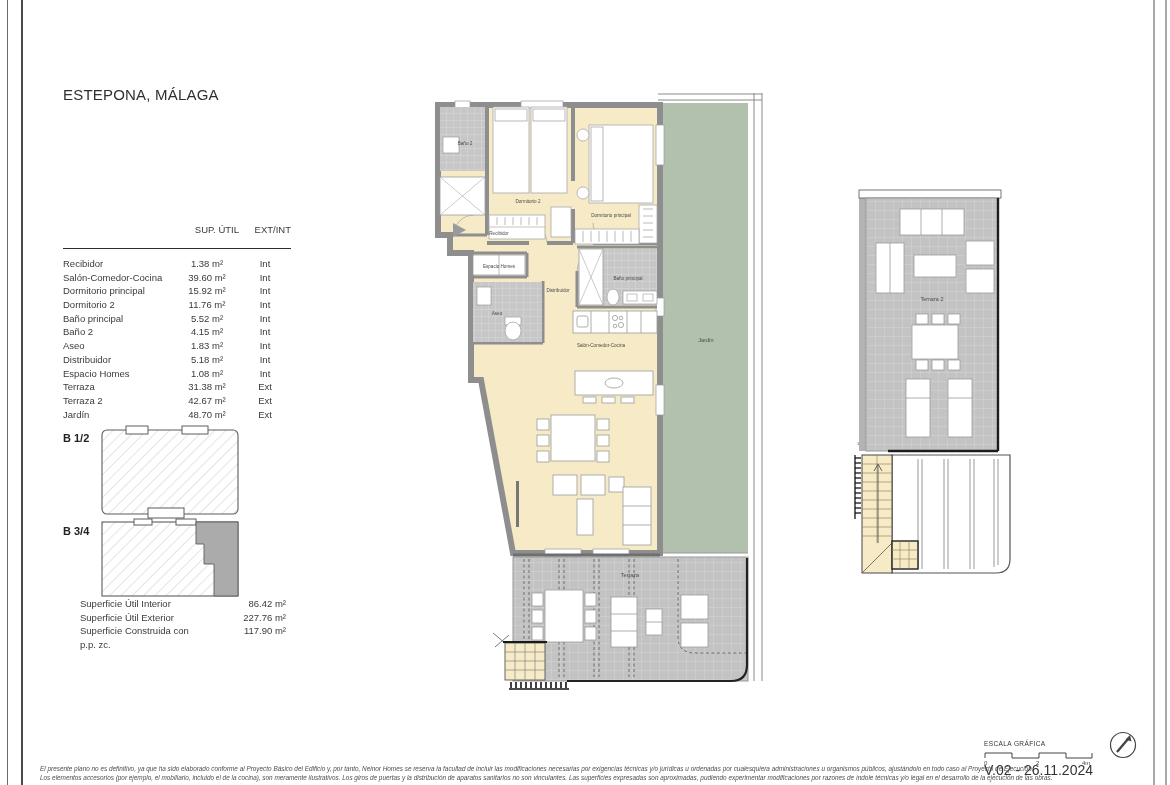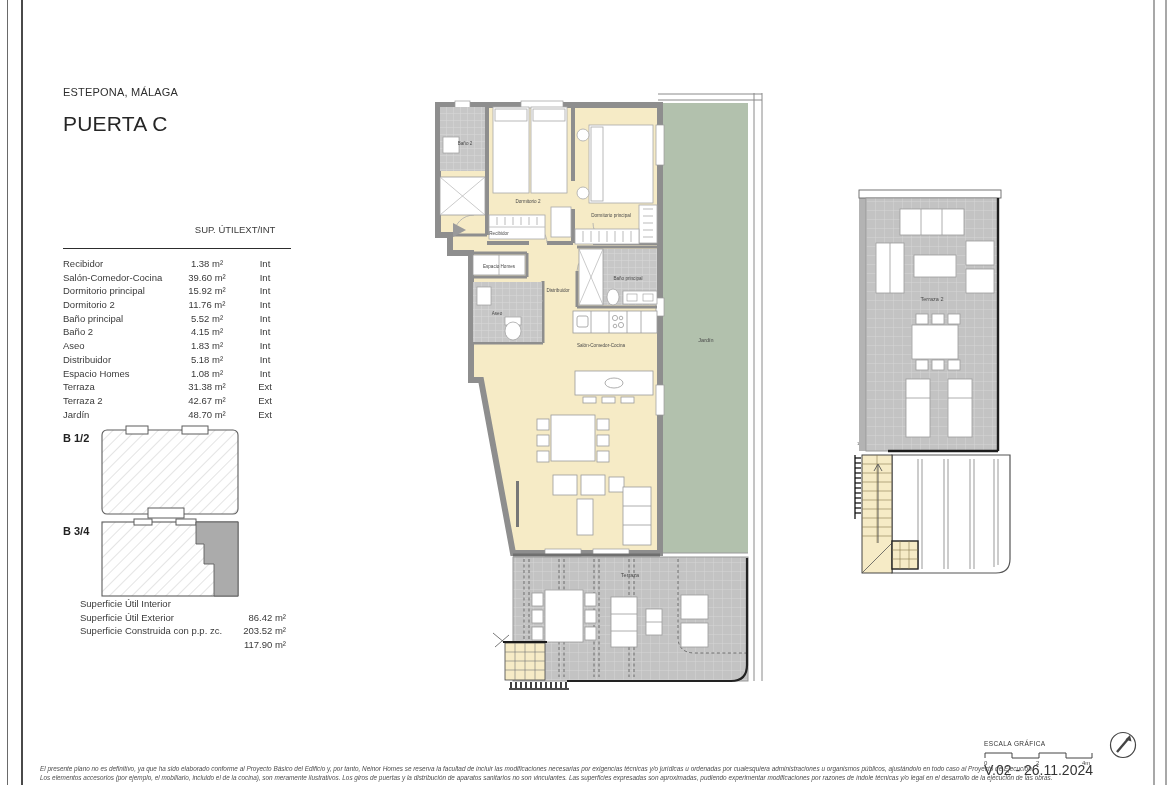--- a/index.html
+++ b/index.html
@@ -9,38 +9,38 @@
     overflow:hidden;
   }
   .abs{position:absolute;}
   
   .frame-line{position:absolute;top:0;bottom:0;}
   #frame-l1{left:7px;width:1px;background:#6a6a6a;}
   #frame-l2{left:21px;width:2px;background:#4a4a4a;}
   #frame-r1{left:1153px;width:2px;background:#a8a8a8;}
   #frame-r2{left:1165px;width:2px;background:#a8a8a8;}
 
-  .location{left:63px;top:86px;font-size:11px;letter-spacing:.2px;color:#2f2f2f;}
+  .location{left:63px;top:86px;font-size:15px;letter-spacing:.2px;color:#2f2f2f;}
   .title{left:63px;top:110px;font-size:21px;line-height:27px;color:#262626;letter-spacing:.2px;}
 
   .areas-table{left:63px;top:196px;width:228px;font-size:9.5px;margin-top:28px;}
   .areas-head{display:flex;height:15px;border-bottom:1px solid #2d2d2d;padding-bottom:9px;}
   .areas-head .c-name{flex:1;}
   .areas-head .c-area{width:64px;text-align:right;}
-  .areas-head .c-type{width:52px;text-align:left;}
+  .areas-head .c-type{width:52px;text-align:right;}
   .areas-rows{margin-top:8px;}
   .a-row{display:flex;height:13.7px;line-height:13.7px;}
   .a-row .c-name{flex:1;}
   .a-row .c-area{width:64px;text-align:center;}
   .a-row .c-type{width:52px;text-align:center;}
 
   .key-label{font-size:11px;font-weight:bold;color:#222;}
 
   .summary{left:80px;top:597px;width:206px;font-size:9.5px;}
-  .s-row{display:flex;height:13.5px;line-height:13.5px;flex-direction:column;}
+  .s-row{display:flex;height:13.5px;line-height:13.5px;}
   .s-row .lbl{flex:1;}
   .s-row .val{text-align:right;margin-left:44px;}
   .boja{margin-top:15px;}
 
   .footer-version{left:984px;top:762px;font-size:14px;color:#333;}
   .footer-scale-label{left:984px;top:740px;font-size:6.5px;letter-spacing:.4px;color:#333;}
   .disc{left:40px;width:1095px;font-size:6.4px;font-style:italic;color:#4c4c4c;white-space:nowrap;}
   #disc1{top:765px;}
   #disc2{top:773.5px;}
 
@@ -52,21 +52,20 @@
 </head>
 <body>
 
 <div class="frame-line" id="frame-l1"></div>
 <div class="frame-line" id="frame-l2"></div>
 <div class="frame-line" id="frame-r1"></div>
 <div class="frame-line" id="frame-r2"></div>
 
 <div class="abs location">ESTEPONA, MÁLAGA</div>
 <div class="abs title">
-  <div>PUERTA C</div>
 </div>
 
 <div class="abs areas-table">
   <div class="areas-head">
     <span class="c-name"></span>
     <span class="c-area">SUP. ÚTIL</span>
     <span class="c-type">EXT/INT</span>
   </div>
   <div class="areas-rows">
     <div class="a-row">
@@ -154,21 +153,21 @@
   <polygon points="100,4 142,4 142,78 118,78 118,46 108,46 108,26 100,26" fill="#ABABAB" stroke="#5d5d5d" stroke-width="0.9"></polygon>
 </svg>
 
 <div class="abs summary">
   <div class="s-row">
       <span class="lbl">Superficie Útil Interior</span>
       <span class="val">86.42 m²</span>
     </div>
   <div class="s-row">
       <span class="lbl">Superficie Útil Exterior</span>
-      <span class="val">203.52 m²</span>
+      <span class="val">227.76 m²</span>
     </div>
   <div class="s-row">
       <span class="lbl">Superficie Construida con p.p. zc.</span>
       <span class="val">117.90 m²</span>
     </div>
 </div>
 
 <svg class="abs" style="left:425px;top:85px;" width="350" height="612" viewBox="0 0 350 612">
   <defs>
     <pattern id="tile" width="7" height="7" patternUnits="userSpaceOnUse">

